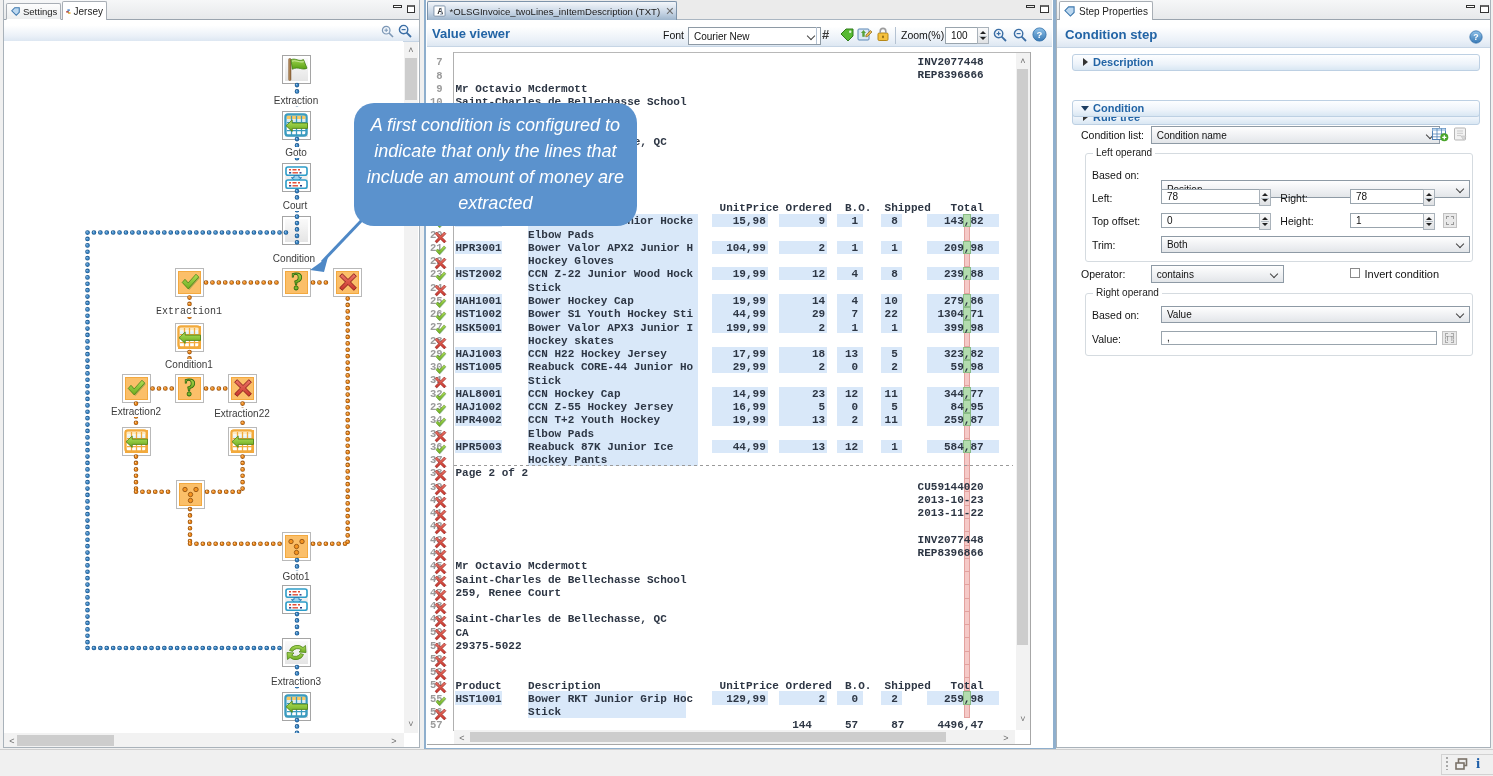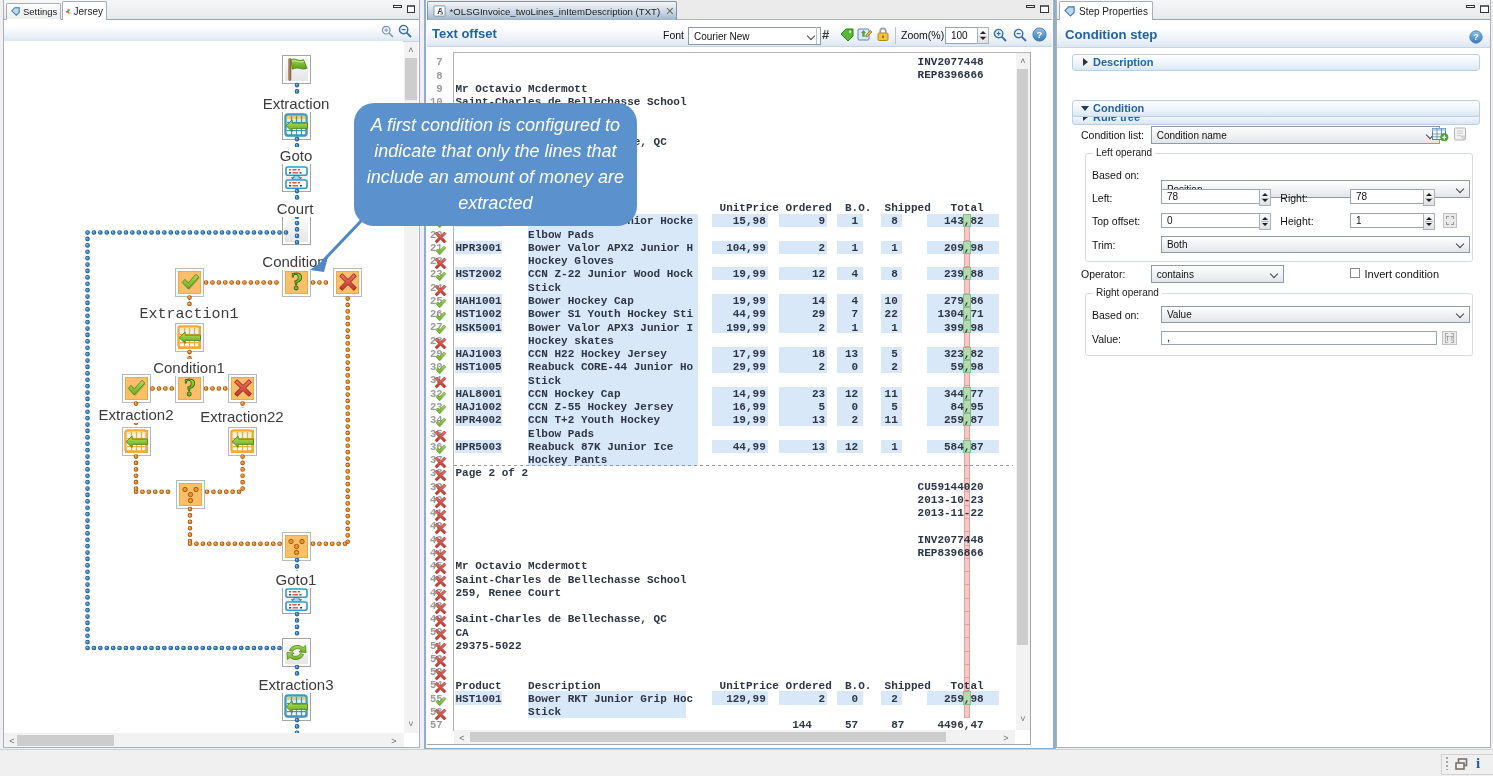--- a/index.html
+++ b/index.html
@@ -7,21 +7,21 @@
 .panel{position:absolute;background:#fff;}
 .tabbar{position:absolute;background:linear-gradient(#f6f7f8,#e6e8ea);border-bottom:1px solid #b9bfc6;}
 .vtab{position:absolute;font-size:10px;color:#222;background:linear-gradient(#ffffff,#f0f1f2);
  border:1px solid #a8aeb5;border-bottom:1px solid #fff;border-radius:2px 2px 0 0;display:flex;align-items:center;padding:0 4px;}
 .band{position:absolute;background:linear-gradient(#ffffff 25%,#ebf1f8 75%,#dde7f2);border-bottom:1px solid #c6d5e5;}
 .bandtitle{font-size:13px;font-weight:bold;color:#2264a5;}
 .sbox{position:absolute;width:27px;height:27px;border:1px solid #a5a5a5;background:linear-gradient(#fcfcfc,#e3e3e3);
  box-shadow:inset 0 0 0 2px #ffffff;display:flex;align-items:center;justify-content:center;}
 .obox{position:absolute;width:27px;height:27px;border:1px solid #b9b9b9;background:#fbbf69;
  box-shadow:inset 0 0 0 2px #ffffff, inset 0 0 0 3px #f3a93f;display:flex;align-items:center;justify-content:center;}
-.lbl{position:absolute;font-size:15px;color:#3c3c3c;background:#fff;padding:0 2px;transform:translateX(-50%);white-space:nowrap;}
+.lbl{position:absolute;font-size:10px;color:#3c3c3c;background:#fff;padding:0 2px;transform:translateX(-50%);white-space:nowrap;}
 .gut{position:absolute;font-family:"Liberation Mono",monospace;font-weight:bold;font-size:10.5px;color:#9a9a9a;text-align:right;width:16px;}
 .cell{position:absolute;background:#d9e8f9;}
 .combo{position:absolute;border:1px solid #8e9aa5;background:linear-gradient(#fefefe,#ebedf0 70%,#e2e5e8);
  font-size:10px;color:#111;display:flex;align-items:center;padding:0 5px;}
 .combo:after{content:"";position:absolute;right:6px;top:50%;margin-top:-3px;width:5px;height:5px;border-right:1.6px solid #444;border-bottom:1.6px solid #444;transform:rotate(45deg);}
 .spin{position:absolute;border:1px solid #99a4ad;background:#fff;font-size:10px;color:#111;display:flex;align-items:center;padding:0 5px;}
 .spinbtn{position:absolute;width:10px;border:1px solid #a9b2ba;background:linear-gradient(#fafafa,#dfe1e4);}
 .spinbtn:before{content:"";position:absolute;left:50%;top:3px;margin-left:-3px;border-left:3px solid transparent;border-right:3px solid transparent;border-bottom:3.5px solid #222;}
 .spinbtn:after{content:"";position:absolute;left:50%;bottom:3px;margin-left:-3px;border-left:3px solid transparent;border-right:3px solid transparent;border-top:3.5px solid #222;}
 .spinbtn i{position:absolute;left:1px;right:1px;top:50%;border-top:1px solid #b6bec5;}
@@ -329,21 +329,21 @@
 <div class="ab" style="left:426.5px;top:19.3px;width:625.5px;height:1px;background:#aab6c2;"></div>
 <div class="ab" style="left:426.5px;top:1px;width:250px;height:19px;background:linear-gradient(#f3f6fa,#c6d4e4 60%,#9fb6cd);border:1px solid #7d93aa;border-bottom:none;border-radius:2px 2px 0 0;box-sizing:border-box;display:flex;align-items:center;font-size:9.6px;color:#1a1a1a;white-space:nowrap;overflow:hidden;">
 <svg width="13" height="13" viewBox="0 0 14 14" style="margin:0 4px 0 5px;">
       <rect x="1" y="1" width="12" height="11" rx="1" fill="#fff" stroke="#7a90a8" stroke-width="1"></rect>
       <text x="4.6" y="9.5" font-size="9" font-weight="bold" fill="#333">A</text>
       <path d="M9 3 v7 M7.5 10 h3" stroke="#9aa8b8" stroke-width="1"></path>
     </svg>*OLSGInvoice_twoLines_inItemDescription (TXT)<span style="margin-left:5px;color:#6b6b6b;font-size:11px;">✕</span></div>
 <div class="ab" style="left:1025.5px;top:5.2px;width:9px;height:3px;border:1px solid #333;box-sizing:border-box;background:transparent;"></div>
 <div class="ab" style="left:1040.4px;top:4.5px;width:8.5px;height:8px;border:1px solid #333;border-top:2px solid #666;box-sizing:border-box;background:#fff;"></div>
 <div class="band" style="left:426.5px;top:20px;width:625.5px;height:26px;"></div>
-<div class="ab bandtitle" style="left:432px;top:26px;">Text offset</div>
+<div class="ab bandtitle" style="left:432px;top:26px;">Value viewer</div>
 <div class="ab" style="left:663px;top:29px;font-size:10.5px;color:#111;">Font</div>
 <div class="combo" style="left:688px;top:27px;width:121px;height:16px;background:#fff;">Courier New</div>
 <div class="ab" style="left:816px;top:27px;width:1px;height:17px;background:#b4c2d2;"></div>
 <div class="ab" style="left:822px;top:27px;font-size:13px;font-weight:bold;color:#3a3a3a;">#</div>
 <svg class="ab" style="left:840px;top:28px" width="14" height="14" viewBox="0 0 14 14">
     <path d="M1 6 L6 1 L13 1 L13 8 L8 13 Z" fill="#58b934" stroke="#2f7d18" stroke-width="1"></path>
     <circle cx="10.2" cy="3.8" r="1.2" fill="#dff3d8"></circle>
   </svg>
 <svg class="ab" style="left:857px;top:27px" width="15" height="15" viewBox="0 0 15 15">
     <rect x="1" y="2" width="11" height="11" rx="1" fill="#dce9f6" stroke="#5b87b5" stroke-width="1"></rect>

